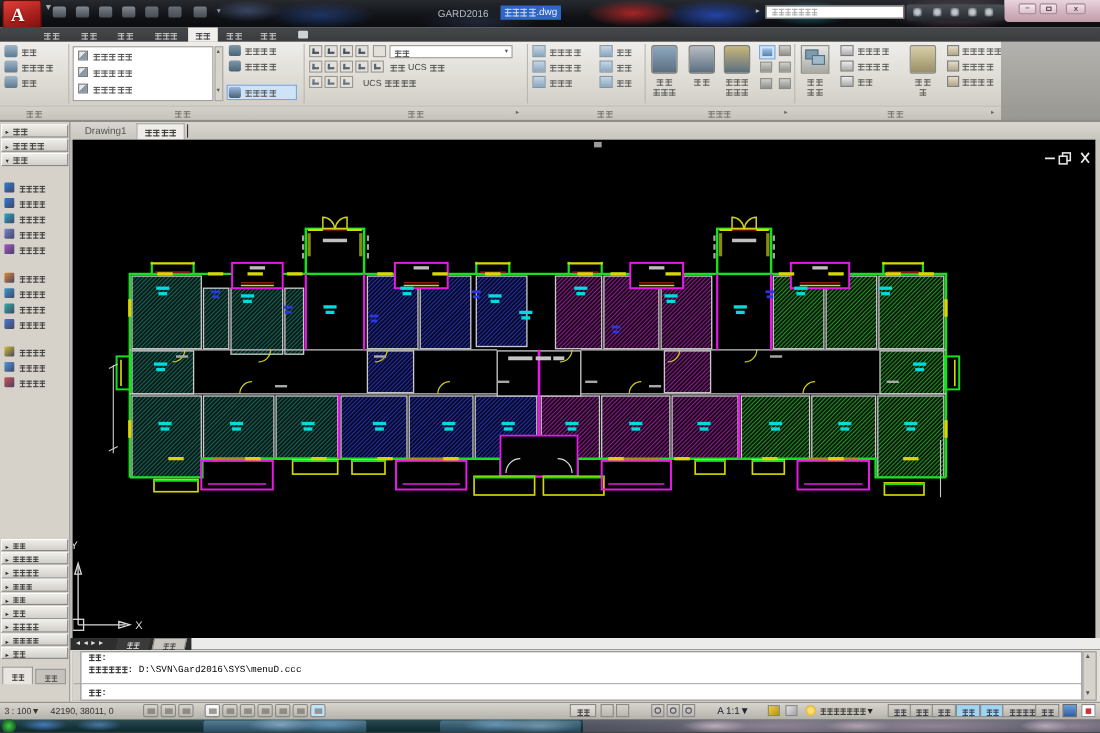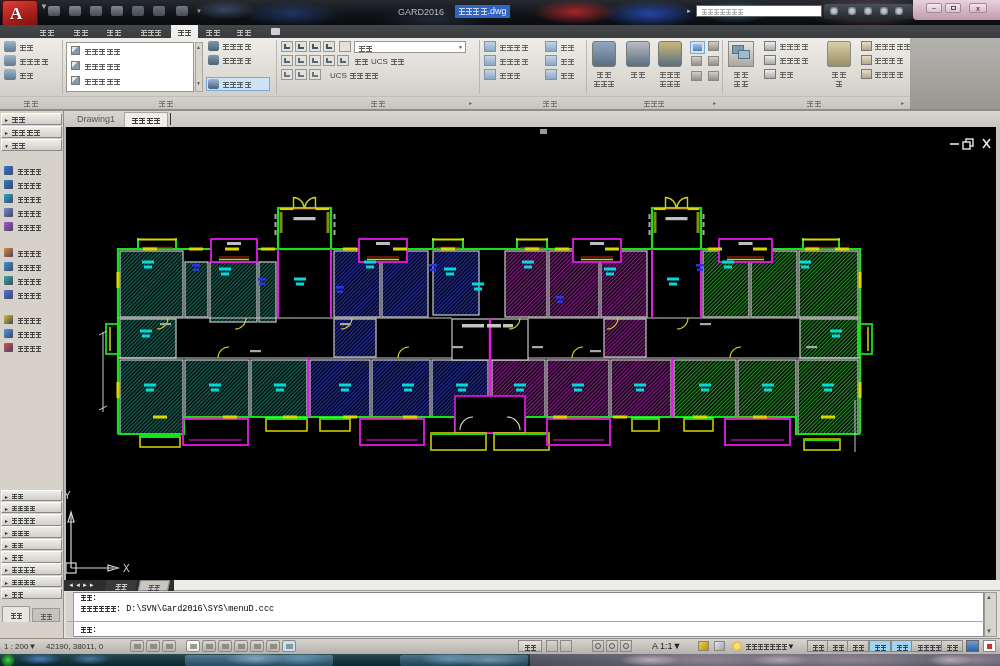--- a/index.html
+++ b/index.html
@@ -601,21 +601,21 @@
 <div class="abs" style="left:66px;top:592px;width:918px;height:45px;background:#fff;border:1px solid #888"></div>
 <div class="abs" style="left:66px;top:592px;width:8px;height:45px;background:#d6d3cc;border-right:1px solid #999"></div>
 <div class="abs" style="left:80px;top:594px;font-family:'Liberation Mono',monospace;font-size:8.5px;color:#000"><i class="t"></i><i class="t"></i>:</div>
 <div class="abs" style="left:80px;top:605px;font-family:'Liberation Mono',monospace;font-size:8.5px;color:#000"><i class="t"></i><i class="t"></i><i class="t"></i><i class="t"></i><i class="t"></i><i class="t"></i>: D:\SVN\Gard2016\SYS\menuD.ccc</div>
 <div class="abs" style="left:67px;top:621px;width:917px;height:1px;background:#aaa"></div>
 <div class="abs" style="left:80px;top:626px;font-family:'Liberation Mono',monospace;font-size:8.5px;color:#000"><i class="t"></i><i class="t"></i>:</div>
 <div class="abs" style="left:984px;top:592px;width:13px;height:45px;background:#d6d3cc;border:1px solid #999"></div>
 <div class="abs" style="left:986px;top:594px;color:#555;font:6px/7px sans-serif">▲</div>
 <div class="abs" style="left:986px;top:628px;color:#555;font:6px/7px sans-serif">▼</div>
 <div class="abs" style="left:0;top:638px;width:1000px;height:16px;background:linear-gradient(#d8d5ce,#b5b2ab);border-top:1px solid #8f8d89"></div>
-<div class="abs" style="left:4px;top:642px;color:#333;font:8px/9px 'Liberation Sans'">1 : 200▼</div>
+<div class="abs" style="left:4px;top:642px;color:#333;font:8px/9px 'Liberation Sans'">3 : 100▼</div>
 <div class="abs" style="left:46px;top:642px;color:#333;font:8px/9px 'Liberation Sans'">42190, 38011, 0</div>
 <div class="abs" style="left:130px;top:640px;width:14px;height:12px;background:linear-gradient(#d8d5ce,#b8b5ae);border:1px solid #8a8884;border-radius:2px">
       <span class="abs" style="left:3px;top:3px;width:7px;height:5px;background:#77756f;opacity:.7"></span>
     </div>
 <div class="abs" style="left:146px;top:640px;width:14px;height:12px;background:linear-gradient(#d8d5ce,#b8b5ae);border:1px solid #8a8884;border-radius:2px">
       <span class="abs" style="left:3px;top:3px;width:7px;height:5px;background:#77756f;opacity:.7"></span>
     </div>
 <div class="abs" style="left:162px;top:640px;width:14px;height:12px;background:linear-gradient(#d8d5ce,#b8b5ae);border:1px solid #8a8884;border-radius:2px">
       <span class="abs" style="left:3px;top:3px;width:7px;height:5px;background:#77756f;opacity:.7"></span>
     </div>

